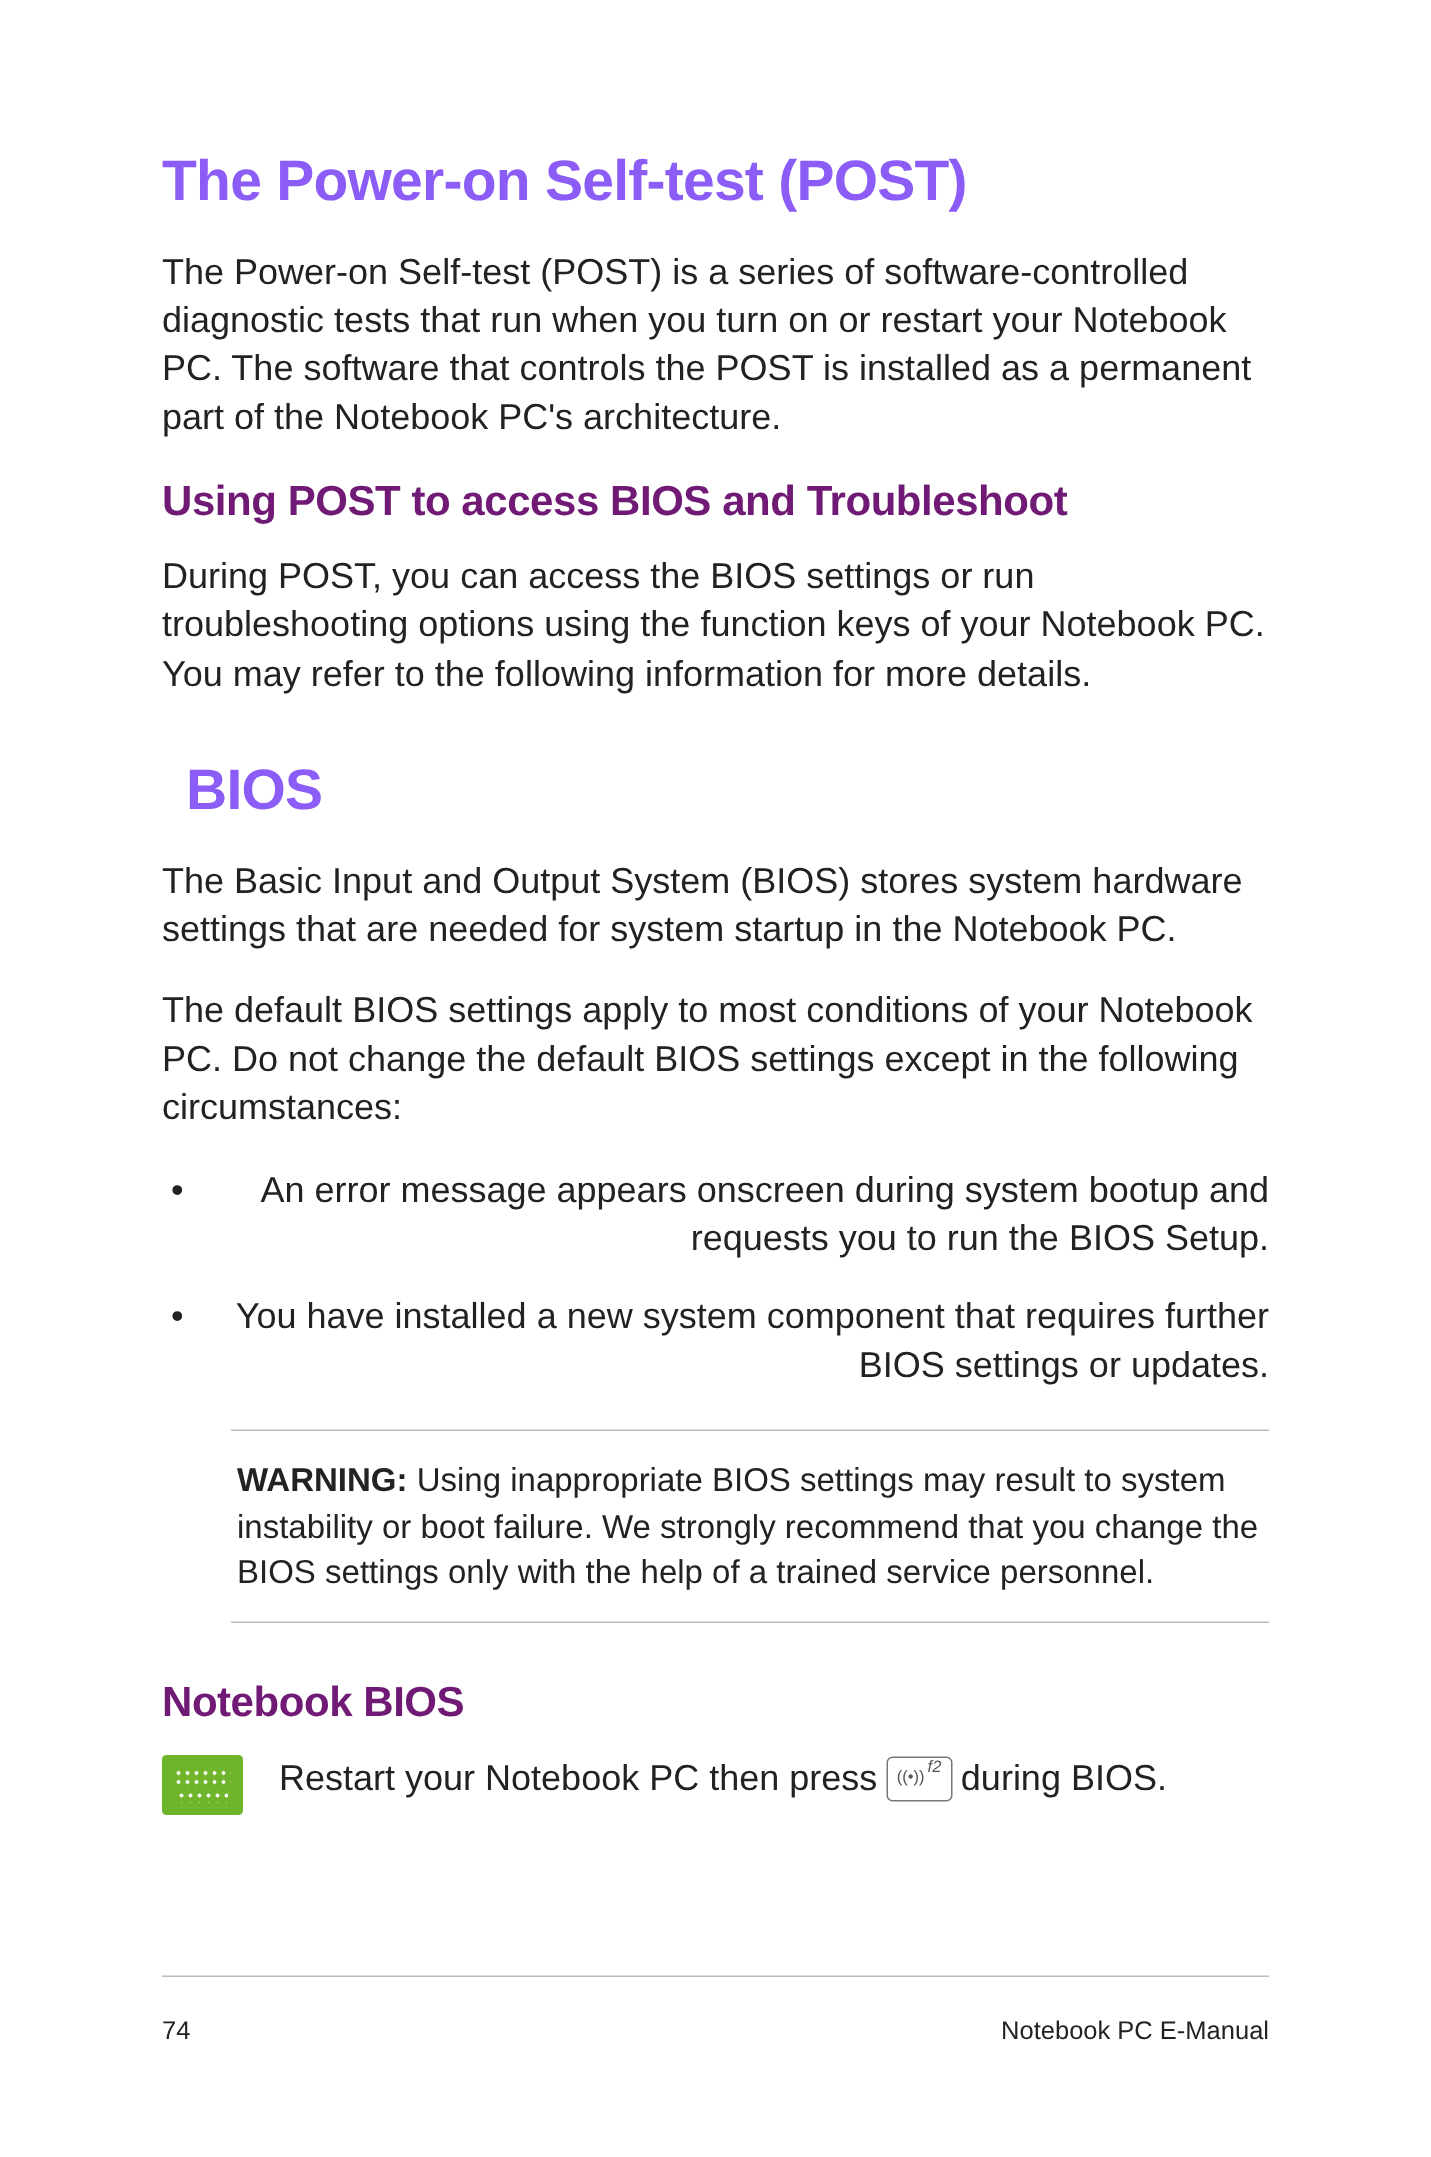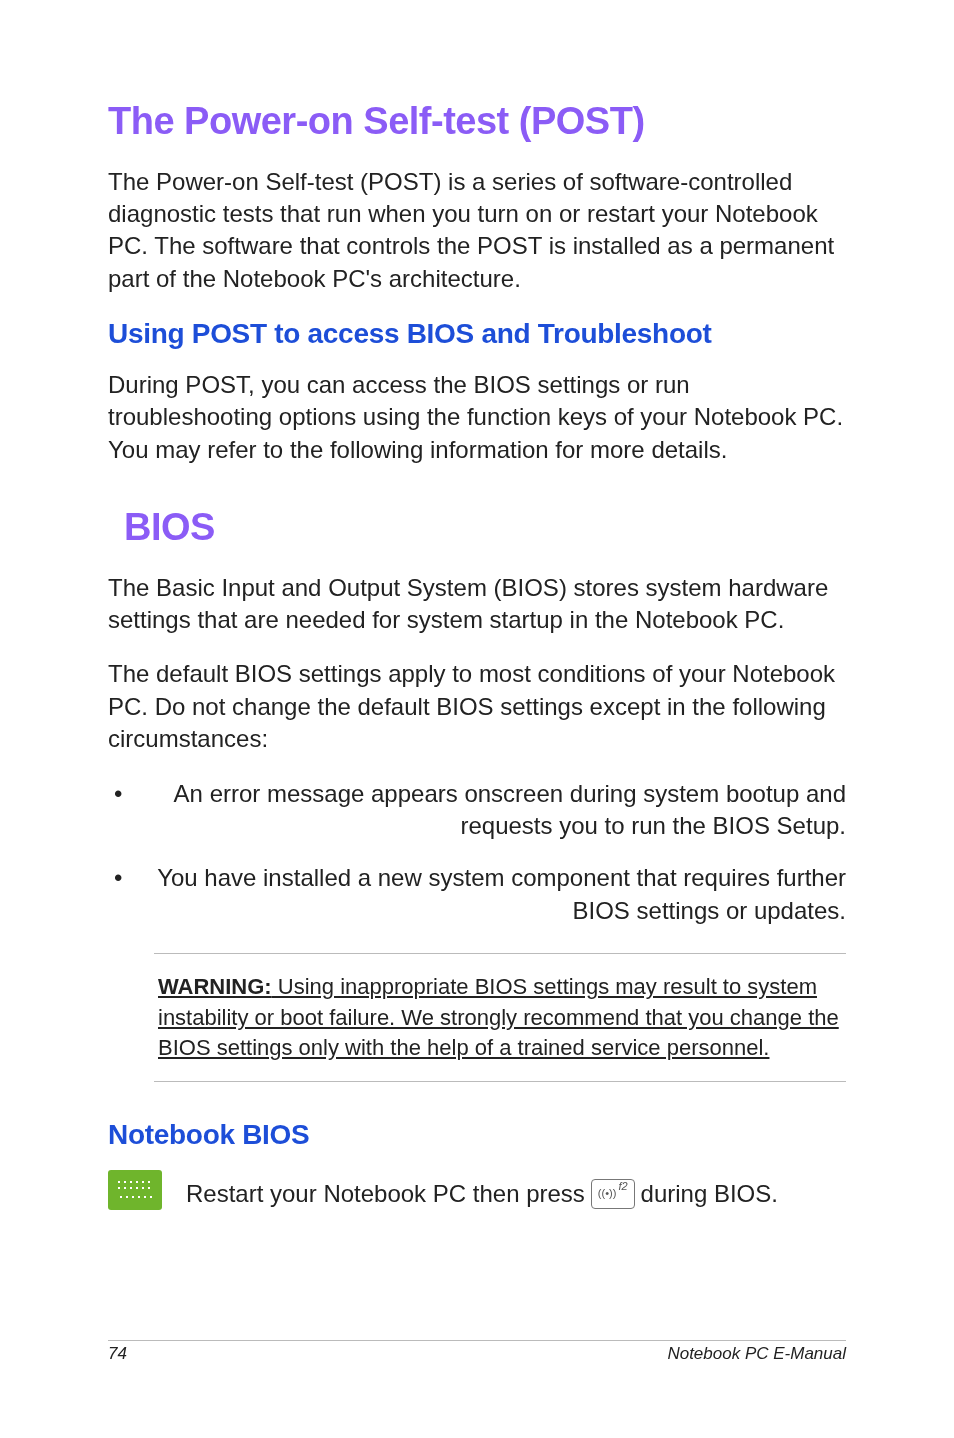--- a/index.html
+++ b/index.html
@@ -12,21 +12,21 @@
   }
   h1 {
     color: #8b5cf6;
     font-weight: 700;
     font-size: 38px;
     line-height: 1.15;
     margin-bottom: 22px;
     letter-spacing: -0.5px;
   }
   h2 {
-    color: #1d4ed8;
+    color: #701a75;
     font-weight: 700;
     font-size: 28px;
     line-height: 1.2;
     margin-bottom: 18px;
     letter-spacing: -0.3px;
   }
   p.body {
     font-size: 24px;
     line-height: 1.35;
     margin-bottom: 22px;
@@ -55,26 +55,25 @@
   }
   .warning-box {
     border-top: 1px solid #bbb;
     border-bottom: 1px solid #bbb;
     margin: 6px 0 36px 46px;
     padding: 18px 4px;
   }
   .warning-box p {
     font-size: 22px;
     line-height: 1.38;
-    text-decoration: underline;
   }
   .warning-label { font-weight: 700; }
   .access-row {
     display: flex;
-    align-items: flex-end;
+    align-items: flex-start;
     gap: 24px;
     margin-top: 14px;
   }
   .kbd-badge {
     width: 54px;
     height: 40px;
     background: #6fb52c;
     border-radius: 3px;
     position: relative;
     flex: 0 0 auto;
@@ -127,26 +126,25 @@
     color: #555;
     align-self: flex-start;
     margin-top: -1px;
   }
   .footer {
     position: absolute;
     left: 108px;
     right: 108px;
     bottom: 74px;
     border-top: 1px solid #bbb;
-    padding-top: 3px;
+    padding-top: 26px;
     display: flex;
     justify-content: space-between;
     font-size: 17px;
     color: #222;
-    font-style: italic;
   }
 </style>
 </head>
 <body>
 
 <h1>The Power-on Self-test (POST)</h1>
 <p class="body">The Power-on Self-test (POST)  is a series of software-controlled diagnostic tests that run when you turn on or restart your Notebook PC. The software that controls the POST is installed as a permanent part of the Notebook PC's architecture.</p>
 
 <h2>Using POST to access BIOS and Troubleshoot</h2>
 <p class="body">During POST, you can access the BIOS settings or run troubleshooting options using the function keys of your Notebook PC. You may refer to the following information for more details.</p>

